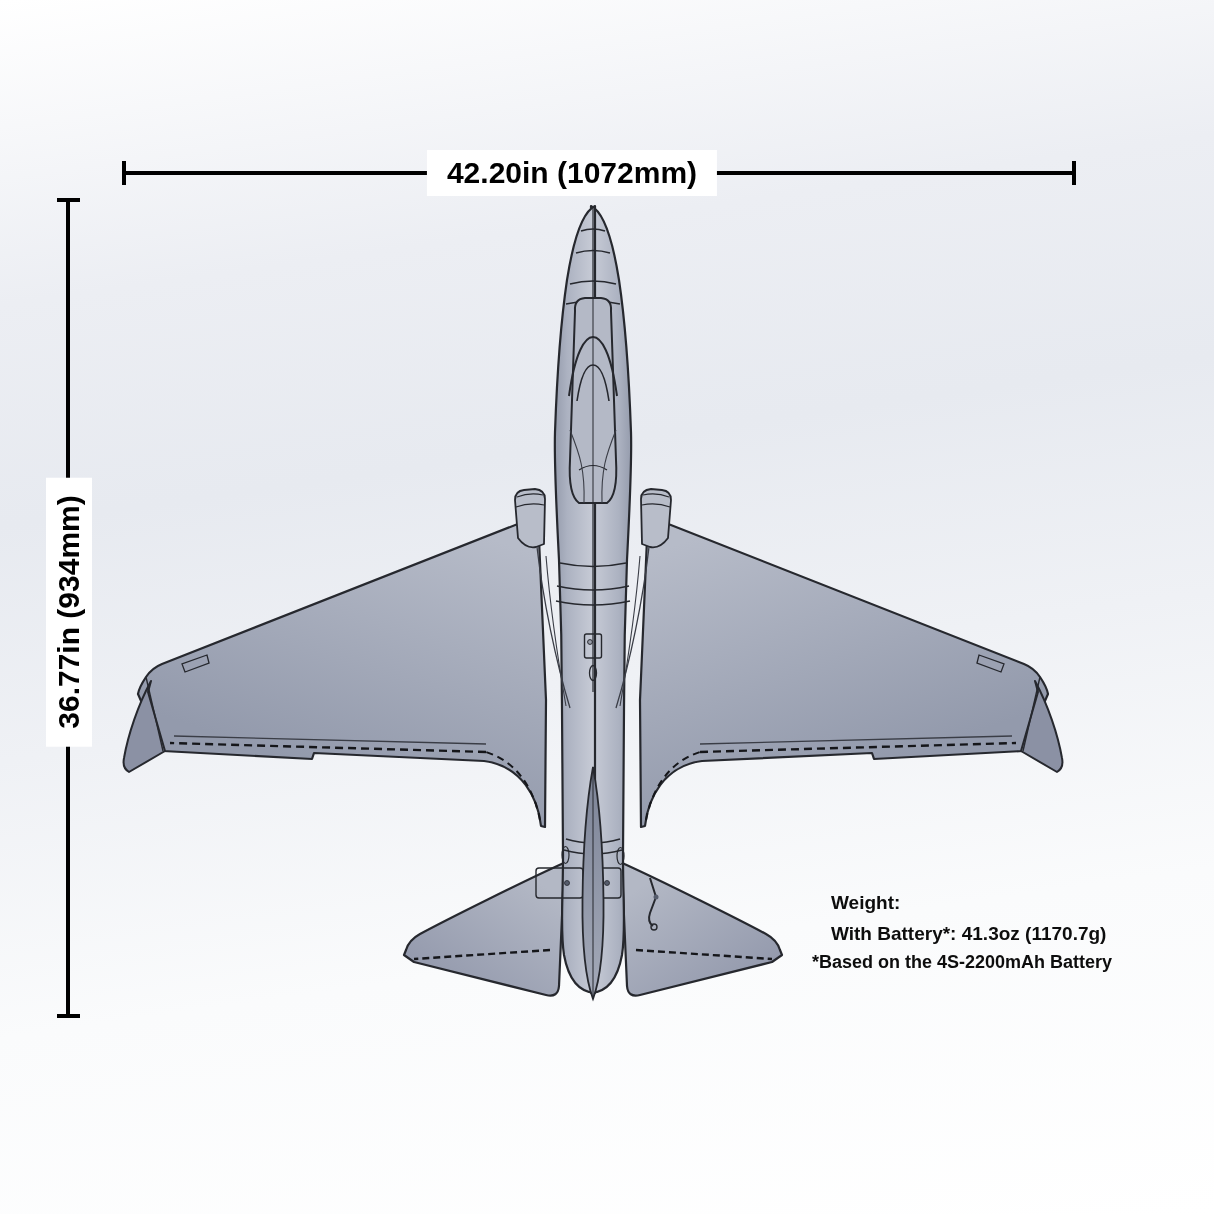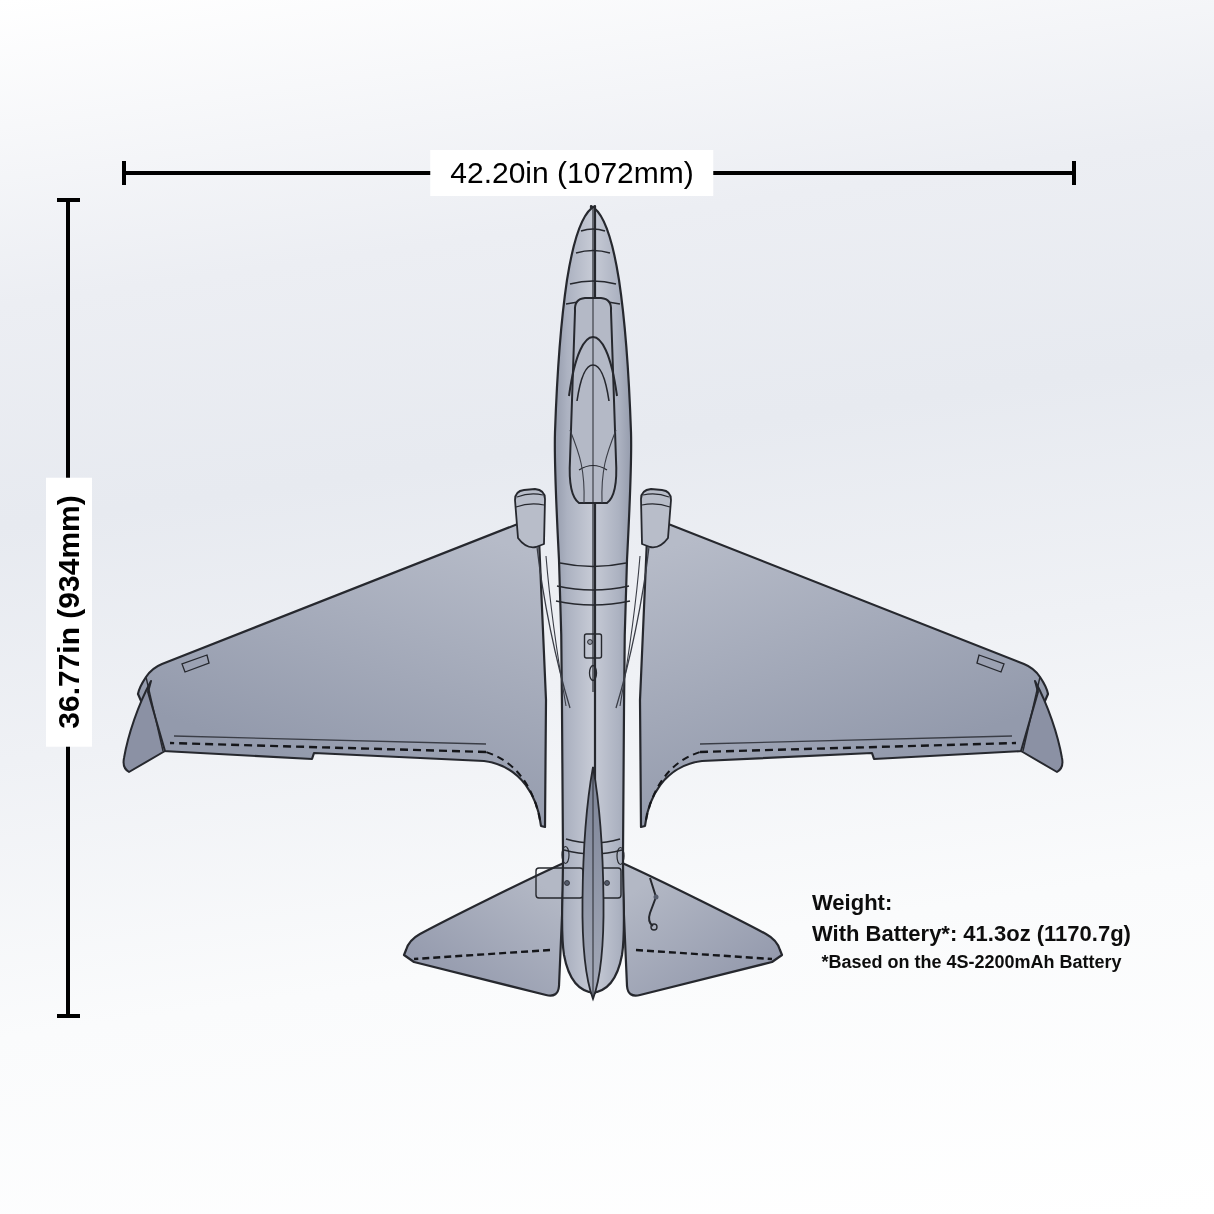--- a/index.html
+++ b/index.html
@@ -5,29 +5,29 @@
   html,body{margin:0;padding:0;background:#fff;}
   .stage{
     position:relative;width:1214px;height:1214px;overflow:hidden;
     background:linear-gradient(172deg,#ffffff 0%,#eceef3 22%,#e7eaf0 38%,#eff1f5 55%,#fafbfc 75%,#ffffff 100%);
     font-family:"Liberation Sans",sans-serif;
   }
   .stage svg{position:absolute;left:0;top:0;}
   .dim-label-h{
     position:absolute;left:572px;top:173px;transform:translate(-50%,-50%);
     background:#ffffff;padding:8px 20px;color:#000;
-    font-weight:normal;font-size:30px;line-height:1;white-space:nowrap;
+    font-weight:bold;font-size:30px;line-height:1;white-space:nowrap;
   }
   .dim-label-v{
     position:absolute;left:69px;top:612px;transform:translate(-50%,-50%) rotate(-90deg);
     background:#ffffff;padding:8px 18px;color:#000;
     font-weight:bold;font-size:30px;line-height:1;white-space:nowrap;
   }
   .weight{position:absolute;left:812px;top:887px;color:#0d0d0d;}
-  .weight .line{font-weight:bold;font-size:22px;line-height:31px;white-space:nowrap;}
+  .weight .line{font-weight:bold;font-size:19px;line-height:31px;white-space:nowrap;margin-left:19px;}
   .weight .note{font-weight:bold;font-size:18px;line-height:27px;white-space:nowrap;text-align:center;}
 </style>
 </head>
 <body>
 
 <div class="stage">
 
   <svg width="1214" height="1214" viewBox="0 0 1214 1214">
     <defs>
       <linearGradient id="gBody" gradientUnits="userSpaceOnUse" x1="593" y1="0" x2="640" y2="0">

